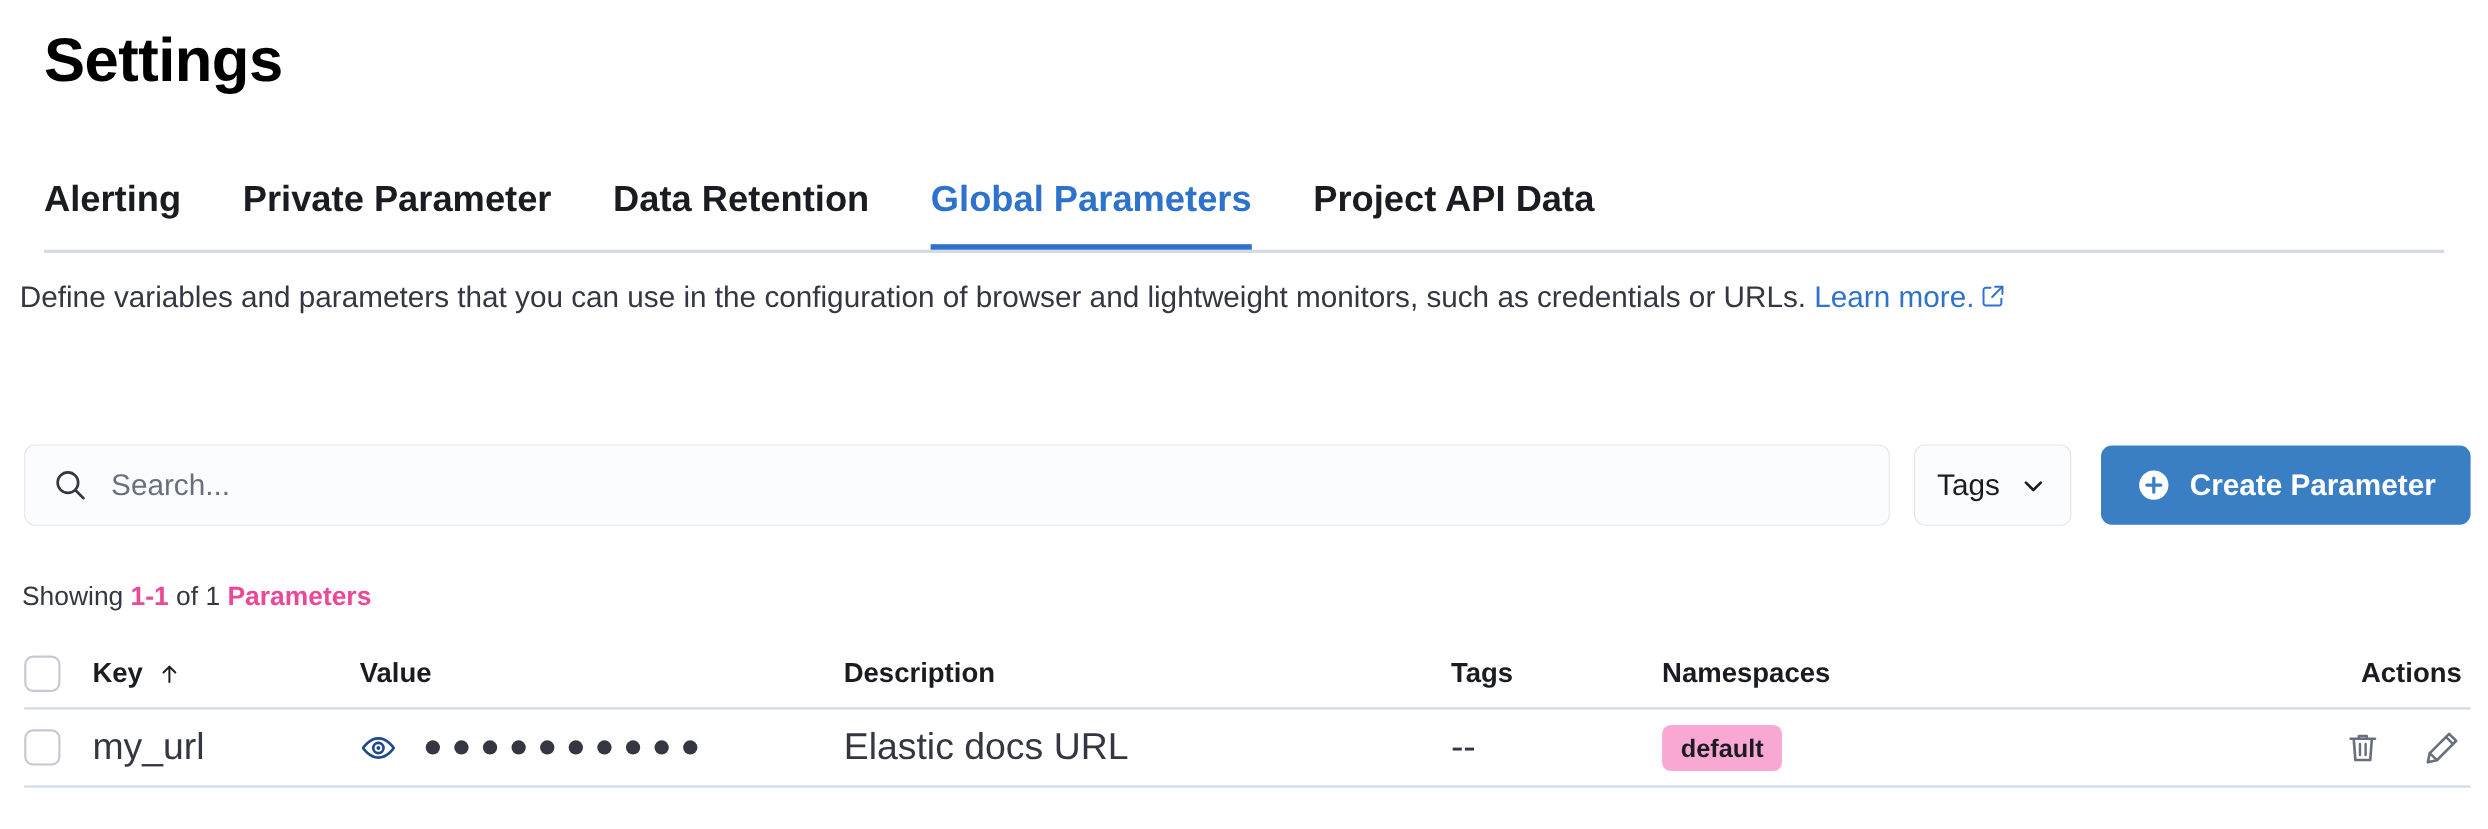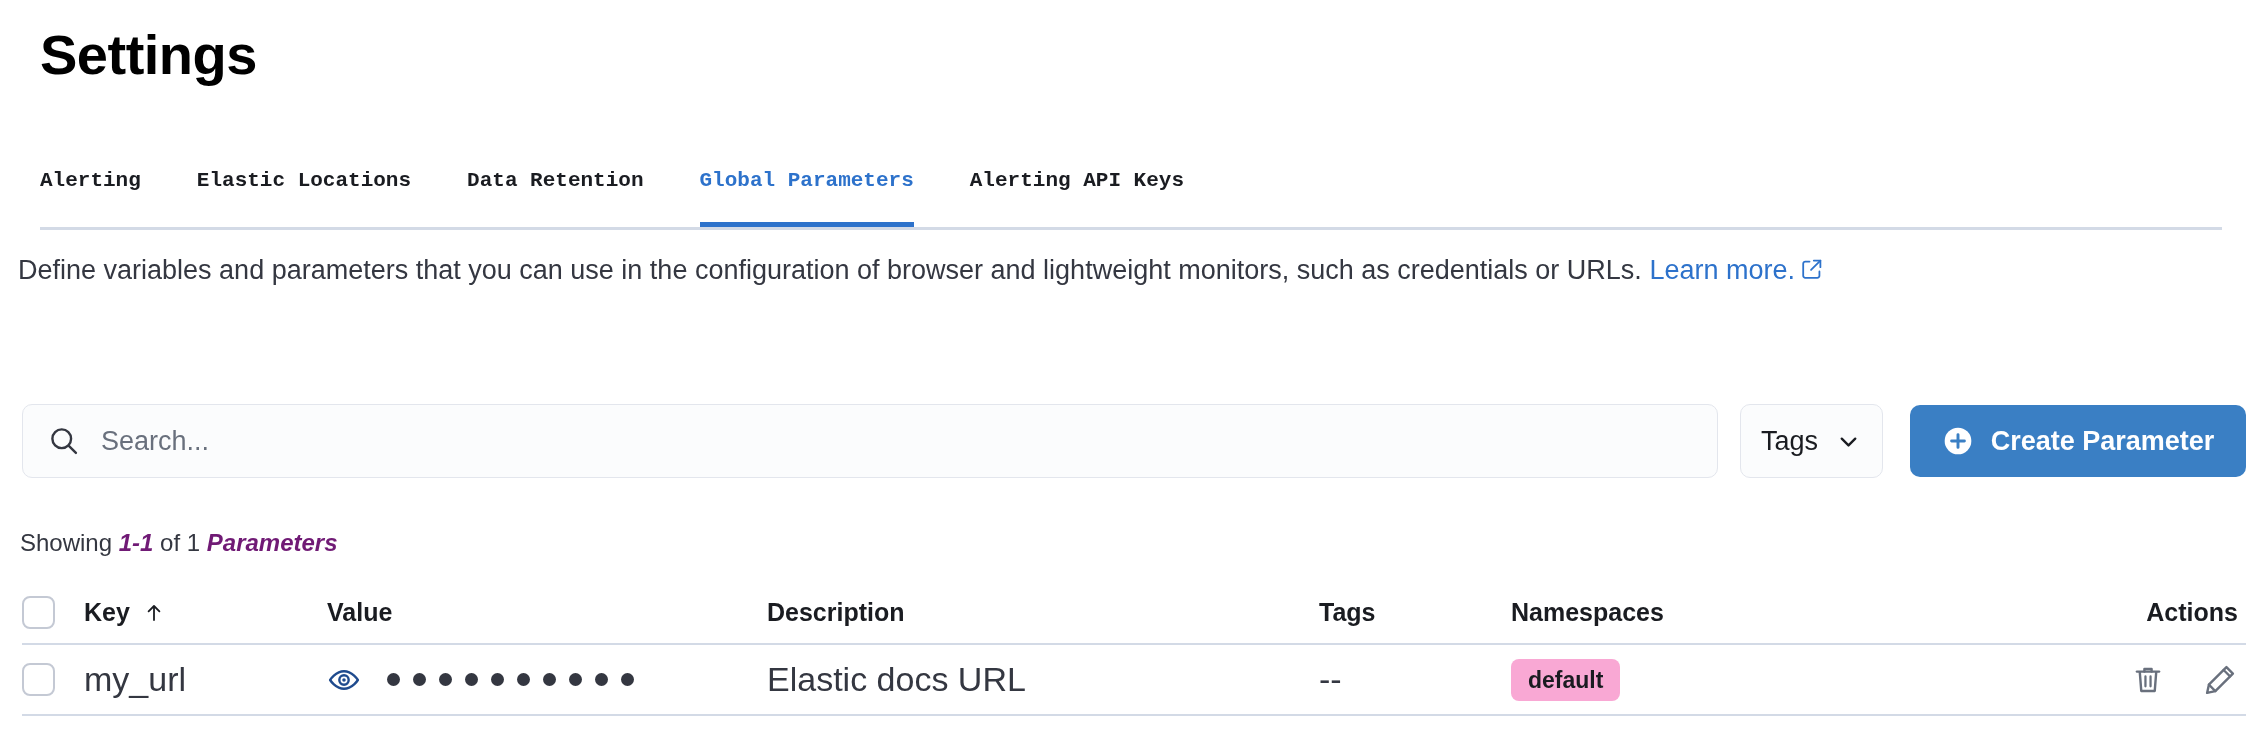--- a/index.html
+++ b/index.html
@@ -36,29 +36,28 @@
     left: 40px;
     top: 155px;
     width: 2182px;
     height: 75px;
     display: flex;
     align-items: flex-start;
     border-bottom: 3px solid #d3dae6;
   }
   .tab {
     position: relative;
-    font-size: 21px;
+    font-size: 33px;
     font-weight: 700;
     color: #1a1c21;
     line-height: 32px;
     padding: 10px 0 27px 0;
     margin-right: 56px;
     cursor: pointer;
     white-space: nowrap;
-    font-family: Liberation Mono, monospace;
   }
   .tab.active { color: #2d72cb; }
   .tab.active::after {
     content: "";
     position: absolute;
     left: 0; right: 0;
     bottom: -3px;
     height: 5px;
     background: #2d72cb;
   }
@@ -165,21 +164,21 @@
 
   
   .showing {
     position: absolute;
     left: 20px;
     top: 528px;
     font-size: 24px;
     color: #343741;
     line-height: 30px;
   }
-  .showing b { font-weight: 700; color: #701a75; font-style: italic; }
+  .showing b { font-weight: 700; color: #ec4899; }
 
   
   .table {
     position: absolute;
     left: 22px;
     top: 582px;
     width: 2224px;
   }
   .trow {
     display: flex;
@@ -243,24 +242,24 @@
 </style>
 </head>
 <body>
 
 <div class="page">
 
   <div class="page-title">Settings</div>
 
   <div class="tabs">
     <div class="tab">Alerting</div>
-    <div class="tab">Elastic Locations</div>
+    <div class="tab">Private Parameter</div>
     <div class="tab">Data Retention</div>
     <div class="tab active">Global Parameters</div>
-    <div class="tab">Alerting API Keys</div>
+    <div class="tab">Project API Data</div>
   </div>
 
   <div class="description">
     <span>Define variables and parameters that you can use in the configuration of browser and lightweight monitors, such as credentials or URLs. </span><a class="link">Learn more.</a><span class="ext-link-icon"><svg width="22" height="22" viewBox="0 0 16 16" fill="none">
           <path d="M6.2 2.6H3.1a1.5 1.5 0 0 0-1.5 1.5v8.8a1.5 1.5 0 0 0 1.5 1.5h8.8a1.5 1.5 0 0 0 1.5-1.5V9.8" stroke="#2d72cb" stroke-width="1.3" stroke-linecap="round"></path>
           <path d="M9.3 1.9h4.8v4.8" stroke="#2d72cb" stroke-width="1.3" stroke-linecap="round" stroke-linejoin="round"></path>
           <path d="M14.1 1.9 7.3 8.7" stroke="#2d72cb" stroke-width="1.3" stroke-linecap="round"></path>
         </svg></span>
   </div>
 

